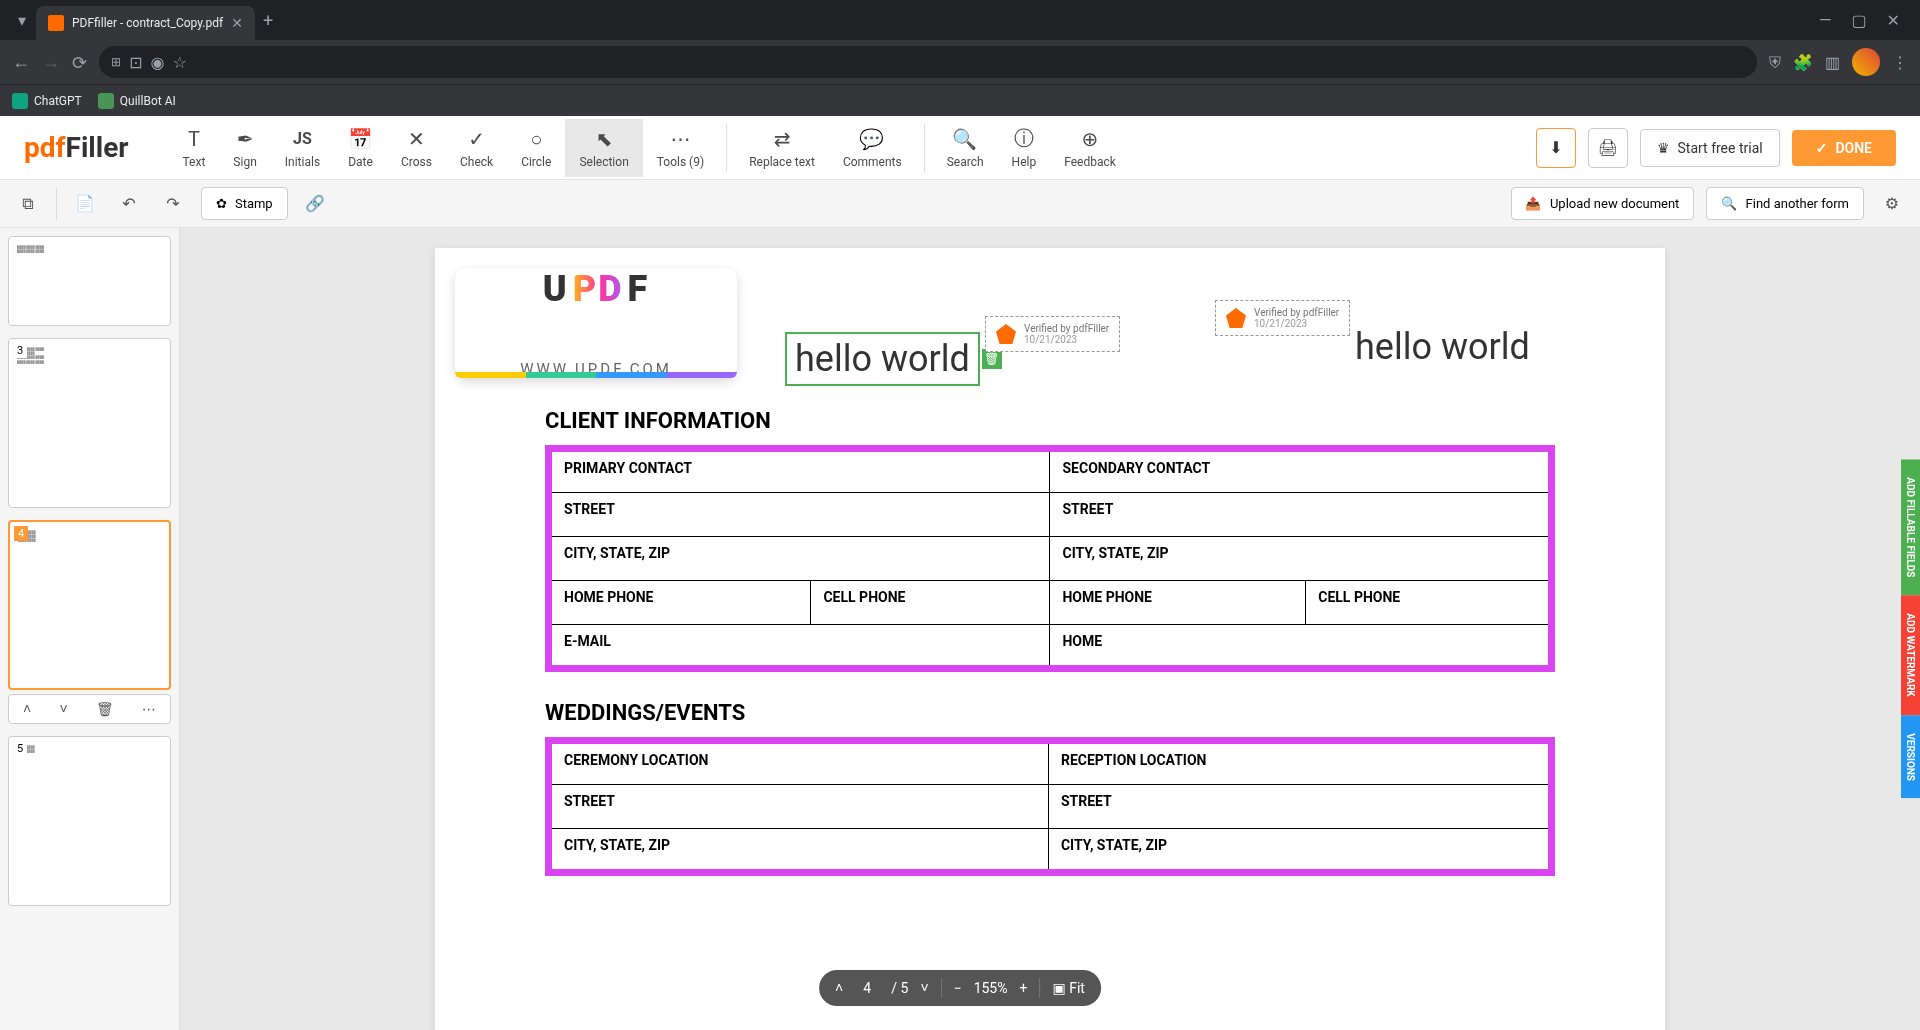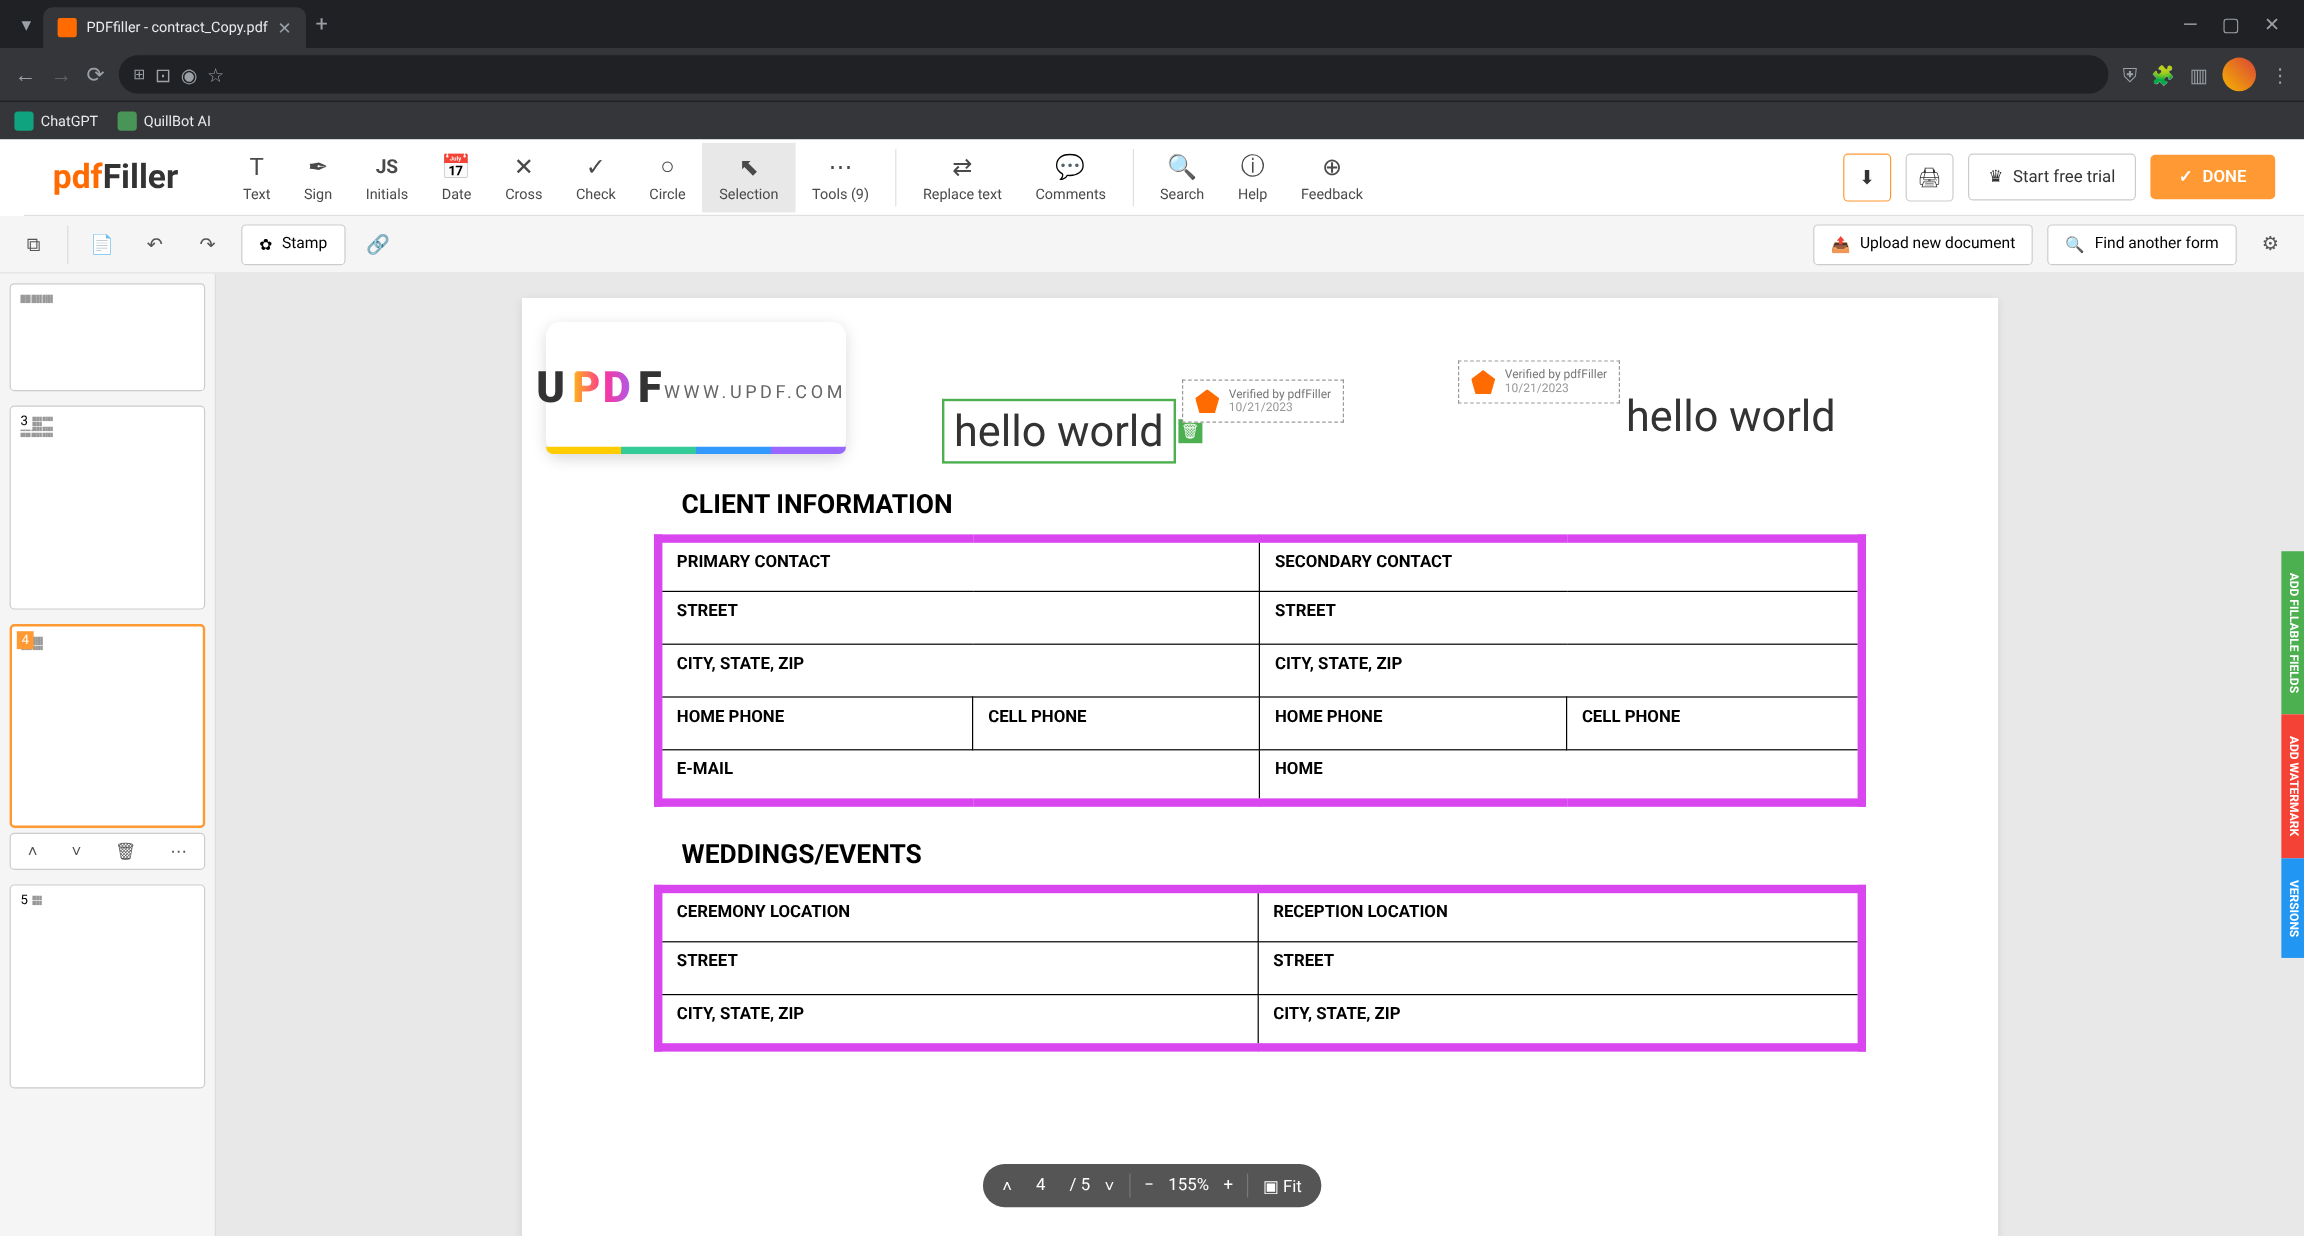--- a/index.html
+++ b/index.html
@@ -27,21 +27,21 @@
 
 .bookmarks-bar { height: 32px; background: #35363a; display: flex; align-items: center; padding: 0 12px; gap: 16px; border-top: 1px solid #202124; }
 .bookmark { display: flex; align-items: center; gap: 6px; color: #e8eaed; font-size: 12px; cursor: pointer; }
 .bookmark-icon { width: 16px; height: 16px; border-radius: 3px; }
 .bookmark-icon.chatgpt { background: #10a37f; }
 .bookmark-icon.quillbot { background: #499557; }
 
 
 .app-container { background: #fff; height: calc(100vh - 116px); display: flex; flex-direction: column; }
 
-.app-header { height: 64px; display: flex; align-items: center; padding: 0 24px; border-bottom: 1px solid #e0e0e0; margin-left: 20px; }
+.app-header { height: 64px; display: flex; align-items: center; padding: 0 24px; border-bottom: 1px solid #e0e0e0; }
 .logo { font-size: 28px; font-weight: 700; color: #ff6b00; }
 .logo-suffix { color: #333; }
 
 .main-toolbar { display: flex; align-items: center; margin-left: 40px; gap: 0; }
 .tool-btn { display: flex; flex-direction: column; align-items: center; justify-content: center; padding: 8px 14px; cursor: pointer; gap: 4px; color: #4a4a4a; min-width: 48px; }
 .tool-btn.active { background: #e8e8e8; }
 .tool-icon { font-size: 20px; height: 24px; display: flex; align-items: center; }
 .tool-label { font-size: 12px; }
 .toolbar-divider { width: 1px; height: 48px; background: #e0e0e0; margin: 0 8px; }
 
@@ -65,37 +65,37 @@
 .thumbnail.active { border: 2px solid #ff9933; }
 .thumb-num { position: absolute; top: 4px; left: 4px; background: #fff; font-size: 11px; padding: 1px 4px; }
 .thumbnail.active .thumb-num { background: #ff9933; color: #fff; }
 .thumb-content { font-size: 3px; color: #999; line-height: 1.4; }
 .thumb-actions { display: flex; justify-content: space-around; padding: 6px 0; background: #fff; border: 1px solid #ccc; border-radius: 4px; margin-top: -8px; margin-bottom: 12px; }
 .thumb-act { cursor: pointer; color: #555; font-size: 14px; }
 
 .canvas-area { flex: 1; background: #e8e8e8; overflow: auto; position: relative; padding: 20px; }
 .page { background: #fff; margin: 0 auto; width: 1230px; padding: 20px 110px; position: relative; min-height: 900px; box-shadow: 0 2px 8px rgba(0,0,0,0.1); }
 
-.updf-logo { position: absolute; top: 20px; left: 20px; width: 250px; height: 110px; border-radius: 12px; box-shadow: 0 4px 12px rgba(0,0,0,0.15); display: flex; flex-direction: row; align-items: center; justify-content: flex-end; background: #fff; }
+.updf-logo { position: absolute; top: 20px; left: 20px; width: 282px; height: 110px; border-radius: 12px; box-shadow: 0 4px 12px rgba(0,0,0,0.15); display: flex; flex-direction: column; align-items: center; justify-content: space-between; background: #fff; }
 .updf-text { font-size: 36px; font-weight: 900; letter-spacing: 2px; }
 .updf-text .u { color: #333; }
 .updf-text .highlight { background: linear-gradient(90deg, #ffcc00, #ff3399, #9966ff); -webkit-background-clip: text; background-clip: text; color: transparent; padding: 0 4px; border-radius: 50%; }
 .updf-url { font-size: 15px; letter-spacing: 3px; color: #666; margin-top: 6px; }
 .updf-accent { position: absolute; bottom: 0; left: 0; right: 0; height: 6px; background: linear-gradient(90deg, #ffcc00 25%, #33cc99 25% 50%, #3399ff 50% 75%, #9966ff 75%); border-radius: 0 0 12px 12px; }
 
 .text-annotation { position: absolute; font-size: 36px; color: #333; font-family: Arial, sans-serif; }
 .text-annotation.selected { border: 2px solid #4caf50; padding: 4px 8px; }
 .delete-handle { position: absolute; right: -24px; top: 50%; transform: translateY(-50%); width: 20px; height: 20px; background: #4caf50; color: #fff; display: flex; align-items: center; justify-content: center; font-size: 12px; cursor: pointer; }
 
 .verified-badge { position: absolute; border: 1px dashed #999; padding: 6px 10px; display: flex; align-items: center; gap: 8px; font-size: 10px; background: #fff; }
 .verified-icon { width: 20px; height: 20px; background: #ff6b00; clip-path: polygon(50% 0, 100% 38%, 82% 100%, 18% 100%, 0 38%); }
 .verified-text { color: #777; }
 .verified-date { color: #999; }
 
-.doc-section-title { font-size: 22px; font-weight: 700; margin-top: 140px; margin-bottom: 12px; margin-left: 23px; }
+.doc-section-title { font-size: 22px; font-weight: 700; margin-top: 140px; margin-bottom: 12px; }
 .doc-table { width: 100%; border-collapse: collapse; border: 7px solid #d946ef; }
 .doc-table td { border: 1px solid #000; padding: 8px 12px; vertical-align: top; height: 44px; font-size: 14px; font-weight: 700; }
 .doc-section-title.weddings { margin-top: 28px; }
 
 .right-tabs { position: absolute; right: 0; top: 50%; transform: translateY(-50%); display: flex; flex-direction: column; }
 .right-tab { writing-mode: vertical-rl; padding: 18px 4px; font-size: 10px; font-weight: 700; color: #fff; cursor: pointer; text-align: center; }
 .right-tab.fields { background: #4caf50; }
 .right-tab.watermark { background: #f44336; }
 .right-tab.versions { background: #2196f3; }
 

